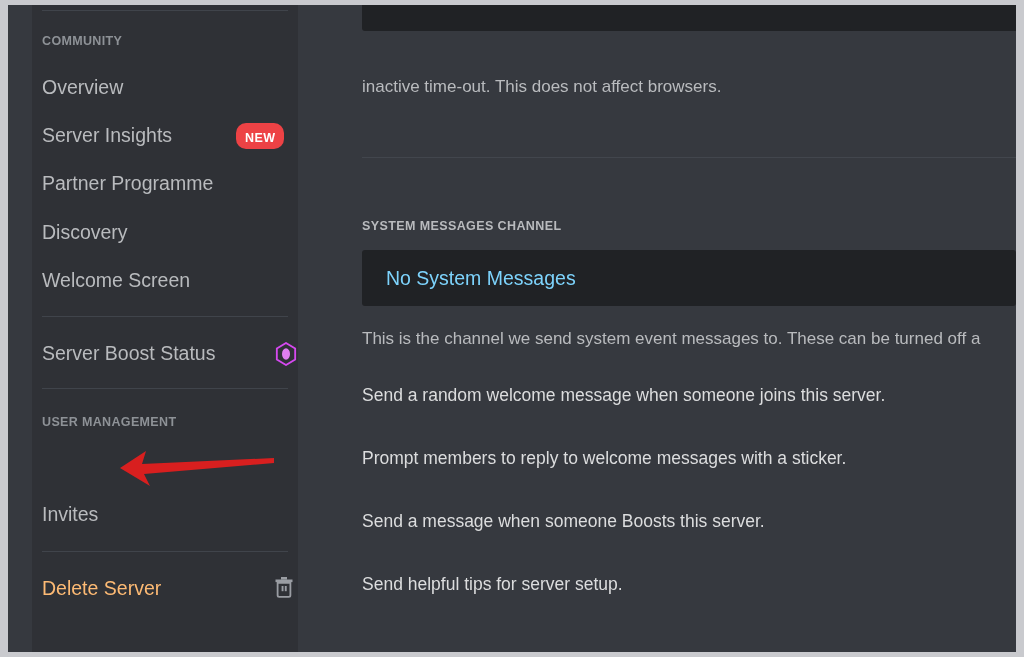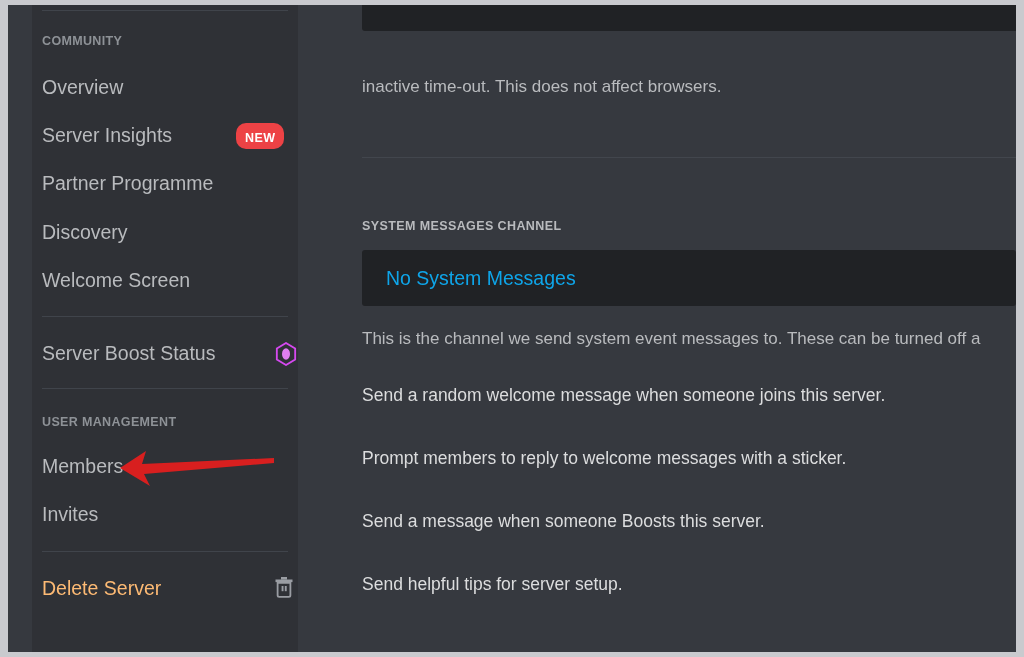--- a/index.html
+++ b/index.html
@@ -112,21 +112,21 @@
     position: absolute;
     background: #202225;
     border-radius: 3px;
   }
   .dropdown .dd-text {
     position: absolute;
     left: 24px;
     top: 50%;
     transform: translateY(-50%);
     font-size: 19.5px;
-    color: #0ea5e9;
+    color: #7dd3fc;
     white-space: nowrap;
   }
 
   .body-text {
     position: absolute;
     font-size: 17px;
     color: #b9bbbe;
     line-height: 27px;
     white-space: nowrap;
   }
@@ -204,23 +204,20 @@
         <svg viewBox="0 0 24 26" width="22" height="24">
           <path d="M12 1 L22 7 L22 19 L12 25 L2 19 L2 7 Z" fill="none" stroke="#d649f0" stroke-width="2"></path>
           <ellipse cx="12" cy="13" rx="4.4" ry="6.2" fill="#e07ff0"></ellipse>
         </svg>
       </span>
 
       <div class="side-divider" style="top:383px;"></div>
 
       <div class="side-header" style="top:410px;">USER MANAGEMENT</div>
 
-      <div class="side-item" style="top:446px;">
-        <span class="lbl">Members</span>
-      </div>
 
       <div class="side-item" style="top:494px;">
         <span class="lbl">Invites</span>
       </div>
 
       <div class="side-divider" style="top:546px;"></div>
 
       <div class="side-item danger" style="top:568px;">
         <span class="lbl">Delete Server</span>
       </div>

